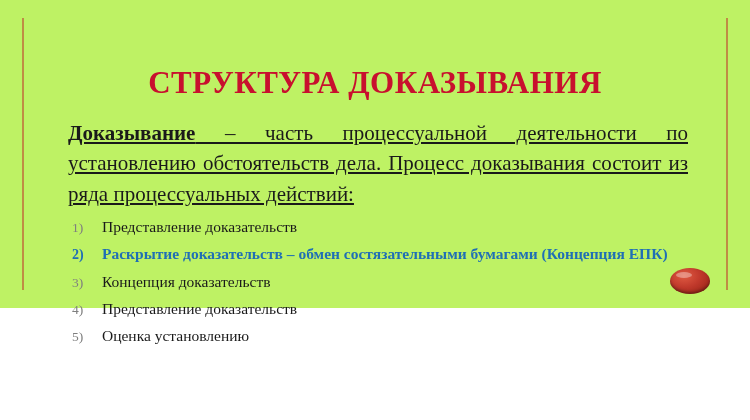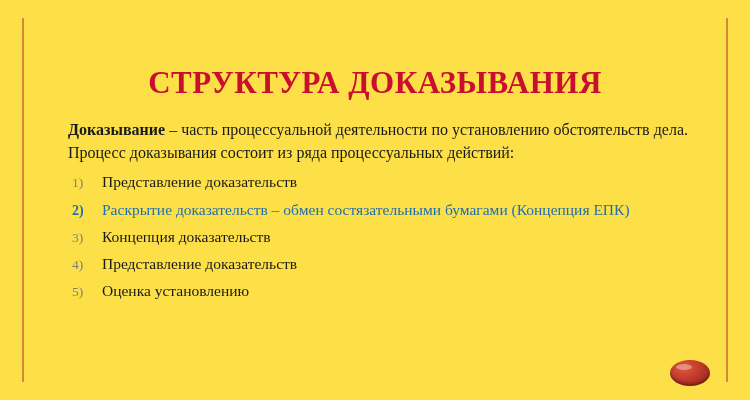--- a/index.html
+++ b/index.html
@@ -9,23 +9,23 @@
   body {
     width: 750px;
     height: 420px;
     background: #ffffff;
     font-family: "Liberation Serif", serif;
     overflow: hidden;
   }
   .slide {
     position: relative;
     width: 750px;
-    height: 400px;
+    height: 308px;
     box-sizing: border-box;
-    background: #fde047;
+    background: #bef264;
   }
   
   .rule-left {
     position: absolute;
     left: 22px;
     top: 18px;
     bottom: 18px;
     width: 2px;
     background: #c0392b;
     opacity: 0.55;
@@ -51,25 +51,26 @@
     font-size: 31px;
     letter-spacing: 0.5px;
   }
   .body {
     position: absolute;
     left: 68px;
     right: 62px;
     top: 118px;
   }
   .lead {
-    font-size: 16px;
+    font-size: 21px;
     line-height: 1.45;
     color: #1a1a1a;
     text-align: justify;
     margin: 0 0 8px 0;
+    text-decoration: underline;
   }
   .lead b {
     font-weight: bold;
   }
   ul.items {
     list-style: none;
     margin: 0;
     padding: 0;
   }
   ul.items li {
@@ -91,21 +92,21 @@
     flex: 1 1 auto;
     line-height: 1.3;
   }
   ul.items li.highlight .num {
     color: #1f6fb5;
     font-weight: bold;
     font-size: 14px;
   }
   ul.items li.highlight .txt {
     color: #1f6fb5;
-    font-weight: normal;
+    font-weight: bold;
   }
   .logo {
     position: absolute;
     right: 40px;
     bottom: 14px;
     width: 40px;
     height: 26px;
     border-radius: 50%;
     background: radial-gradient(ellipse at 35% 30%, #e05a42 0%, #c0392b 45%, #8e1f12 100%);
     box-shadow: inset 0 -2px 3px rgba(0,0,0,0.35);

